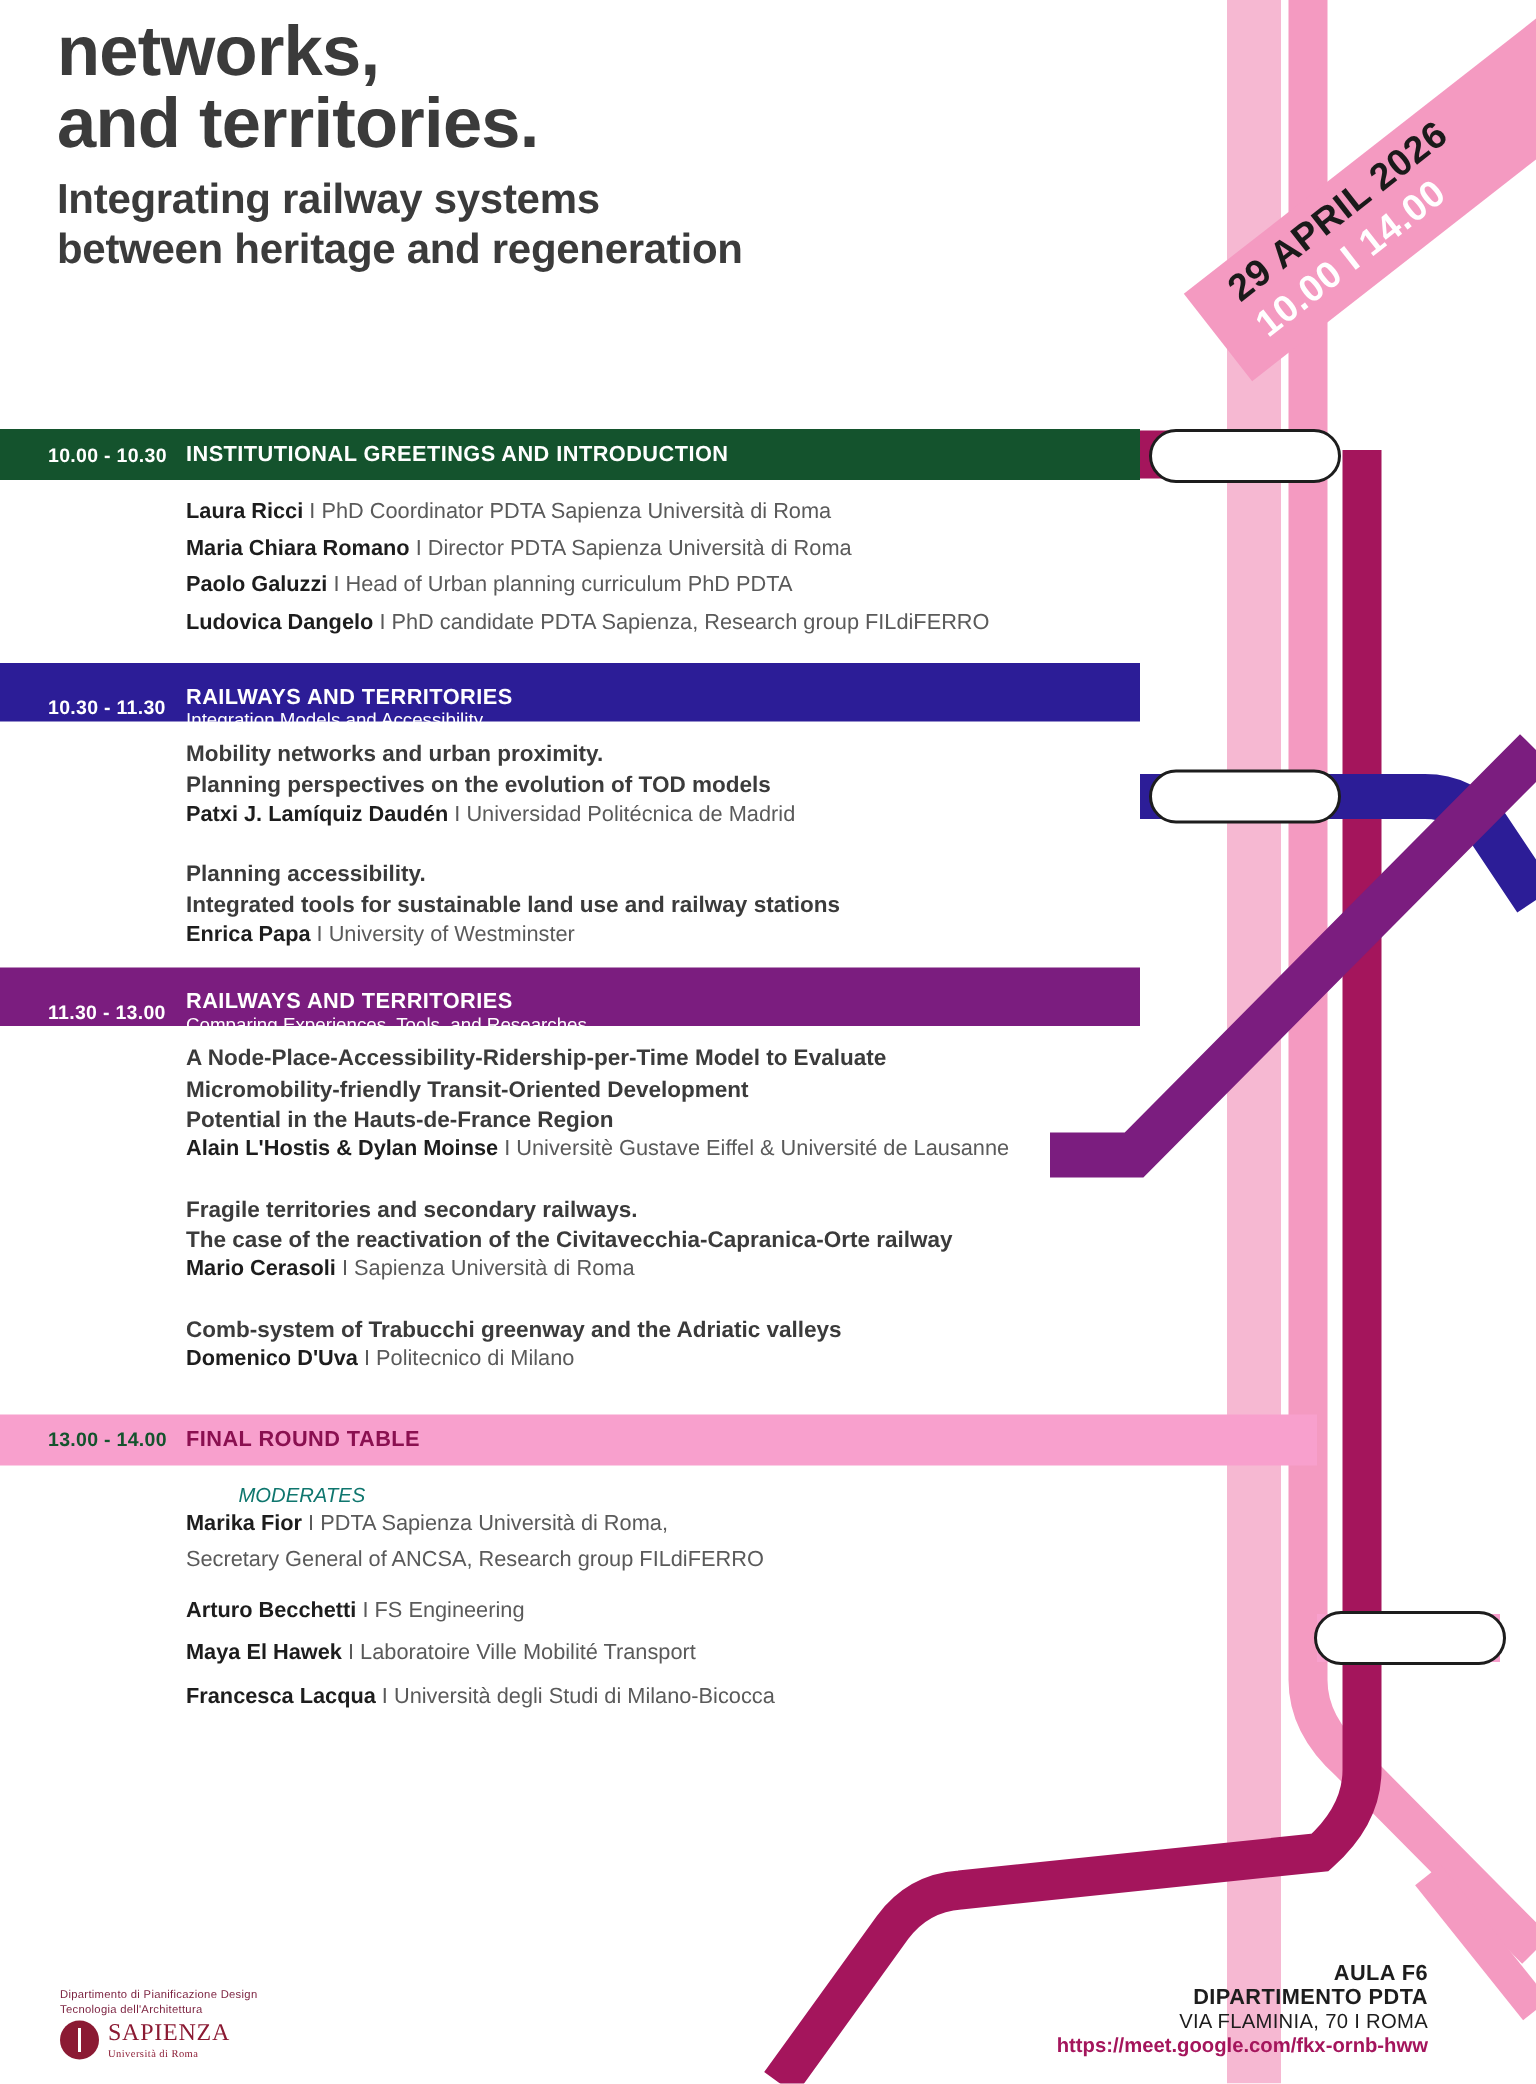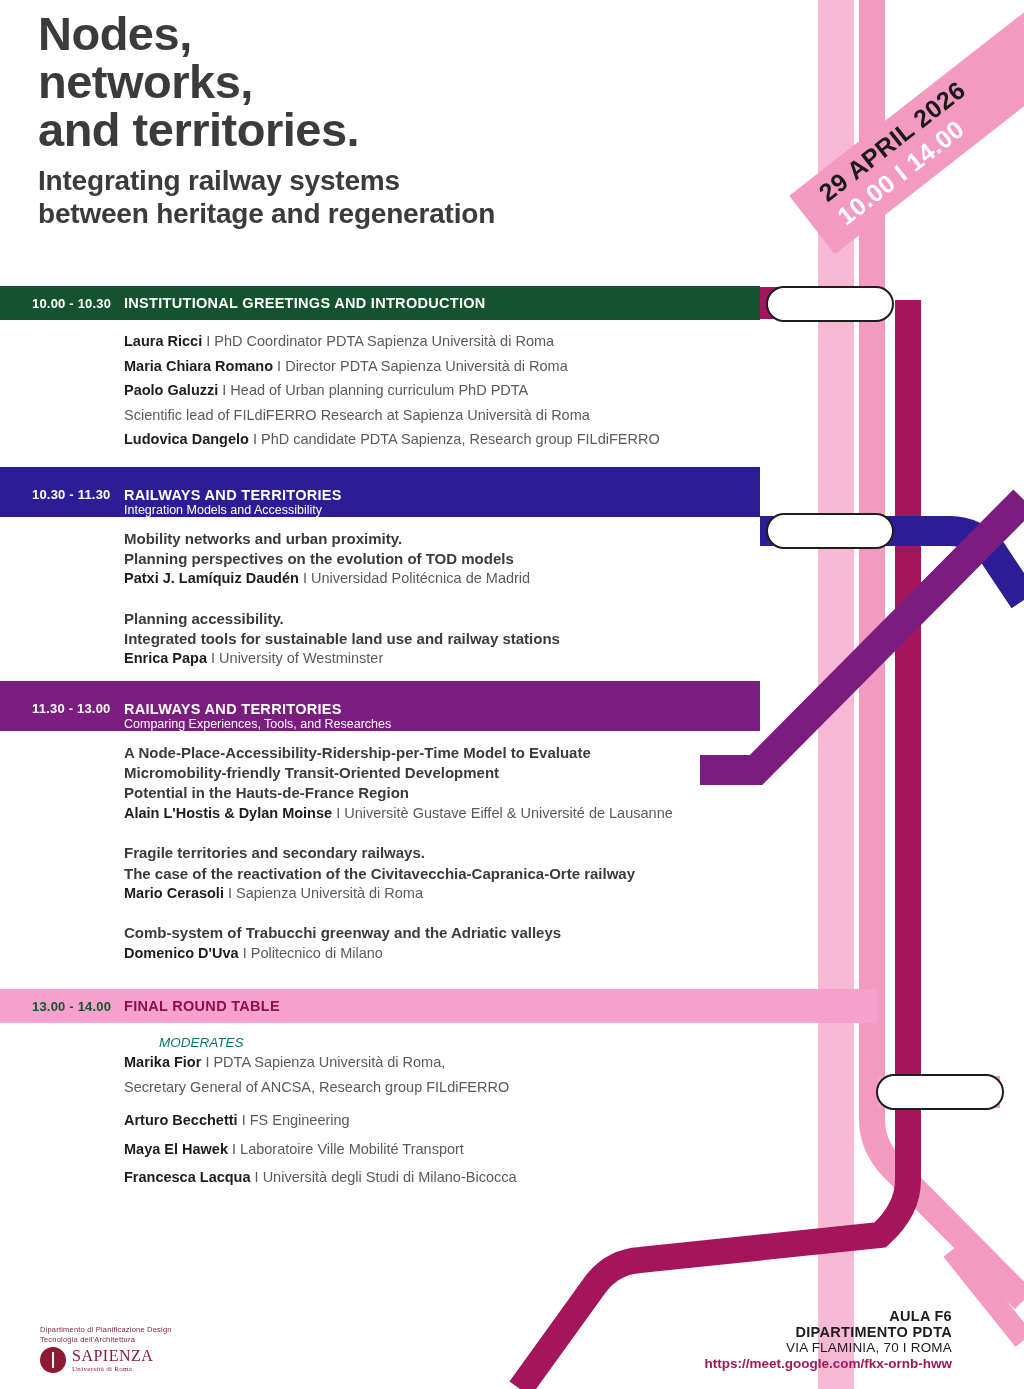--- a/index.html
+++ b/index.html
@@ -55,21 +55,21 @@
   
   .program { position: absolute; left: 0; top: 286px; width: 1024px; z-index: 2; }
 
   .slot-bar {
     position: relative;
     display: flex;
     align-items: center;
     height: 34px;
     padding-left: 32px;
   }
-  .slot-bar.two-line { height: 50px; align-items: flex-start; padding-top: 20px; }
+  .slot-bar.two-line { height: 39px; align-items: center; padding-top: 20px; }
   .slot-time {
     width: 92px;
     flex: 0 0 92px;
     font-size: 13px;
     font-weight: bold;
     color: #ffffff;
     letter-spacing: 0.2px;
   }
   .slot-titles { display: flex; flex-direction: column; justify-content: center; }
   .slot-title {
@@ -176,21 +176,20 @@
 
   <path d="M952 1250 L1024 1340" stroke="#f49ac1" stroke-width="22" fill="none"></path>
 </svg>
 
 <div class="station" style="left:766px; top:286px; width:128px; height:36px;"></div>
 <div class="station" style="left:766px; top:513px; width:128px; height:36px;"></div>
 <div class="station" style="left:876px; top:1074px; width:128px; height:36px;"></div>
 
 <div class="header">
   <div class="title-big">
-    <div>Nodes,</div>
     <div>networks,</div>
     <div>and territories.</div>
   </div>
   <div class="title-sub">
     <div>Integrating railway systems</div>
     <div>between heritage and regeneration</div>
   </div>
 </div>
 
 <div class="ribbon">
@@ -216,23 +215,20 @@
     </div>
     <div class="line">
       <span class="name">Maria Chiara Romano</span>
       <span class="aff">I</span>
       <span class="aff">Director PDTA Sapienza Università di Roma</span>
     </div>
     <div class="line">
       <span class="name">Paolo Galuzzi</span>
       <span class="aff">I</span>
       <span class="aff">Head of Urban planning curriculum PhD PDTA</span>
-    </div>
-    <div class="line">
-      <span class="aff">Scientific lead of FILdiFERRO Research at Sapienza Università di Roma</span>
     </div>
     <div class="line">
       <span class="name">Ludovica Dangelo</span>
       <span class="aff">I</span>
       <span class="aff">PhD candidate PDTA Sapienza, Research group FILdiFERRO</span>
     </div>
   </div>
 
   <div class="slot-bar bar-2 two-line">
     <div class="slot-time">10.30 - 11.30</div>

